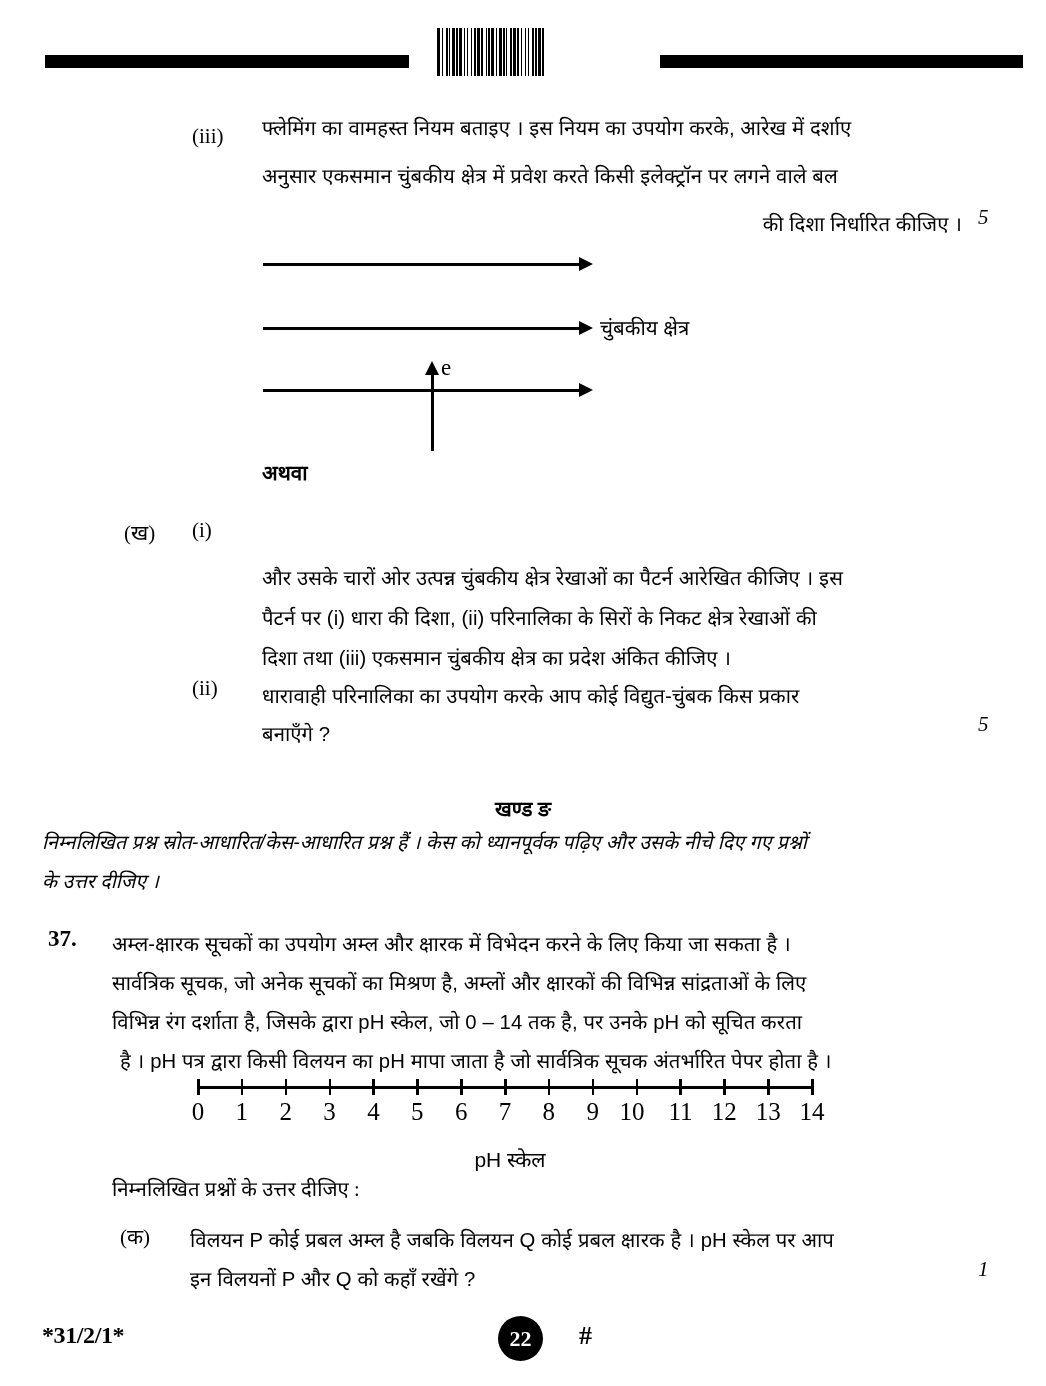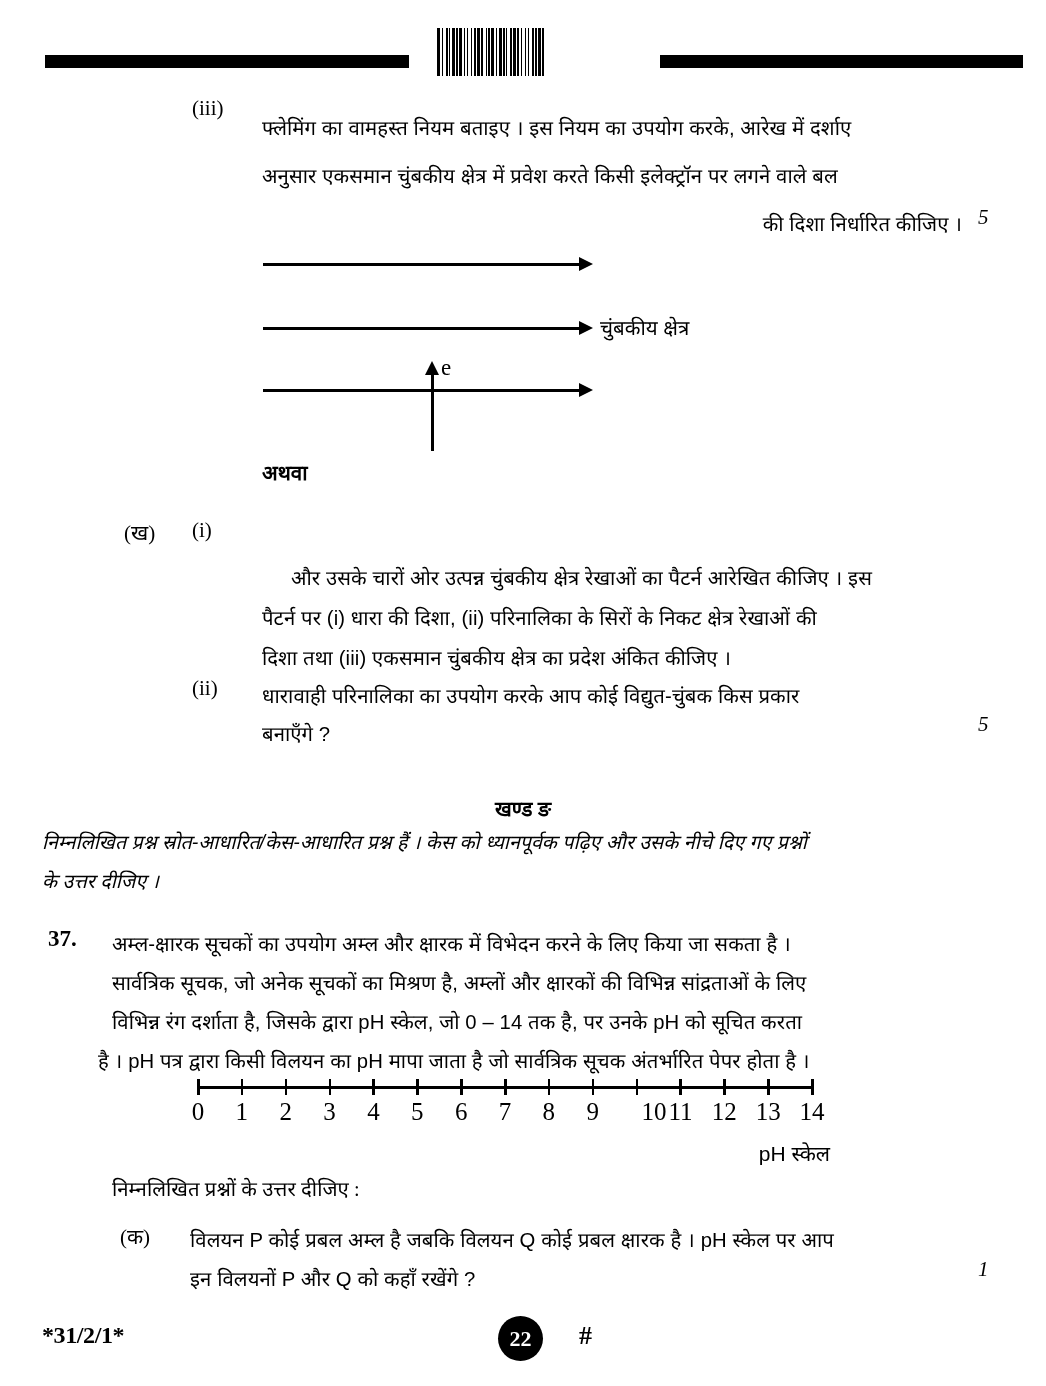--- a/index.html
+++ b/index.html
@@ -171,23 +171,23 @@
   .ph-num {
     position: absolute;
     top: 20px;
     text-align: center;
     font-family: "Liberation Serif", "DejaVu Serif", serif;
     font-size: 25px;
     transform: translateX(-50%);
   }
   .ph-caption {
     position: absolute;
-    top: 61px;
+    top: 67px;
     width: 100%;
-    text-align: right;
+    text-align: center;
     font-family: "Liberation Sans", "DejaVu Sans", sans-serif;
     font-size: 21px;
   }
 
   
   .footer {
     position: absolute;
     left: 0;
     top: 1316px;
     width: 1046px;
@@ -292,21 +292,21 @@
         <i style="width: 1px; background: rgb(255, 255, 255);"></i>
         <i style="width: 2px; background: rgb(0, 0, 0);"></i>
         <i style="width: 1px; background: rgb(255, 255, 255);"></i>
         <i style="width: 3px; background: rgb(0, 0, 0);"></i>
         <i style="width: 1px; background: rgb(255, 255, 255);"></i>
         <i style="width: 2px; background: rgb(0, 0, 0);"></i>
         <i style="width: 1px; background: rgb(255, 255, 255);"></i>
       </div>
   </div>
 
-  <div class="marker" style="left:192px; top:96px;text-align:center;">(iii)</div>
+  <div class="marker" style="left:192px; top:124px;text-align:center;">(iii)</div>
 
   <div class="body-text" style="left:262px; top:107px; width:690px;">फ्लेमिंग का वामहस्त नियम बताइए । इस नियम का उपयोग करके, आरेख में दर्शाए</div>
   <div class="body-text" style="left:262px; top:155px; width:700px;">अनुसार एकसमान चुंबकीय क्षेत्र में प्रवेश करते किसी इलेक्ट्रॉन पर लगने वाले बल</div>
   <div class="body-text" style="left:262px; top:203px; width:700px;text-align:right;">की दिशा निर्धारित कीजिए ।</div>
   <div class="marks" style="left:978px; top:205px;">5</div>
 
   <div class="field-diagram">
 
     <div class="field-line" style="top:18px;"></div>
     <div class="arrow-head" style="left:324px; top:12px;"></div>
@@ -322,40 +322,40 @@
     <div class="e-label" style="left:186px; top:110px;">e</div>
 
     <div class="field-label" style="left:345px; top:68px;">चुंबकीय क्षेत्र</div>
   </div>
 
   <div class="centered" style="left:262px; top:458px; width:160px; text-align:left;">अथवा</div>
 
   <div class="marker" style="left:124px; top:518px;">(ख)</div>
   <div class="marker" style="left:192px; top:518px;">(i)</div>
 
-  <div class="body-text" style="left:262px; top:557px; width:700px;margin-left:29px;">और उसके चारों ओर उत्पन्न चुंबकीय क्षेत्र रेखाओं का पैटर्न आरेखित कीजिए । इस</div>
+  <div class="body-text" style="left:262px; top:557px; width:700px;">और उसके चारों ओर उत्पन्न चुंबकीय क्षेत्र रेखाओं का पैटर्न आरेखित कीजिए । इस</div>
   <div class="body-text" style="left:262px; top:597px; width:700px;">पैटर्न पर (i) धारा की दिशा, (ii) परिनालिका के सिरों के निकट क्षेत्र रेखाओं की</div>
   <div class="body-text" style="left:262px; top:637px; width:700px;">दिशा तथा (iii) एकसमान चुंबकीय क्षेत्र का प्रदेश अंकित कीजिए ।</div>
 
   <div class="marker" style="left:192px; top:676px;">(ii)</div>
   <div class="body-text" style="left:262px; top:675px; width:690px; text-align:justify;">धारावाही परिनालिका का उपयोग करके आप कोई विद्युत-चुंबक किस प्रकार</div>
   <div class="body-text" style="left:262px; top:713px; width:690px;">बनाएँगे ?</div>
   <div class="marks" style="left:978px; top:712px;">5</div>
 
   <div class="centered" style="left:0px; top:765px; width:1046px;margin-top:29px;">खण्ड ङ</div>
 
   <div class="italic-note" style="left:42px; top:822px; width:965px;">निम्नलिखित प्रश्न स्रोत-आधारित/केस-आधारित प्रश्न हैं । केस को ध्यानपूर्वक पढ़िए और उसके नीचे दिए गए प्रश्नों</div>
   <div class="italic-note" style="left:42px; top:861px; width:965px;">के उत्तर दीजिए ।</div>
 
   <div class="marker" style="left:48px; top:926px; font-weight:bold; font-size:23px;">37.</div>
 
   <div class="body-text" style="left:112px; top:923px; width:845px;">अम्ल-क्षारक सूचकों का उपयोग अम्ल और क्षारक में विभेदन करने के लिए किया जा सकता है ।</div>
   <div class="body-text" style="left:112px; top:962px; width:845px;">सार्वत्रिक सूचक, जो अनेक सूचकों का मिश्रण है, अम्लों और क्षारकों की विभिन्न सांद्रताओं के लिए</div>
   <div class="body-text" style="left:112px; top:1001px; width:845px;">विभिन्न रंग दर्शाता है, जिसके द्वारा pH स्केल, जो 0 – 14 तक है, पर उनके pH को सूचित करता</div>
-  <div class="body-text" style="left:98px; top:1040px; width:850px;">है । pH पत्र द्वारा किसी विलयन का pH मापा जाता है जो सार्वत्रिक सूचक अंतर्भारित पेपर होता है ।</div>
+  <div class="body-text" style="left:120px; top:1040px; width:850px;">है । pH पत्र द्वारा किसी विलयन का pH मापा जाता है जो सार्वत्रिक सूचक अंतर्भारित पेपर होता है ।</div>
 
   <div class="ph-scale" id="ph-scale">
     <div class="ph-axis"></div>
     <div class="ph-caption">pH स्केल</div>
   <div class="ph-tick" style="left: 7px;"></div>
       <div class="ph-num" style="left: 8px;">0</div>
       <div class="ph-tick" style="left: 50.8571px;"></div>
       <div class="ph-num" style="left: 51.8571px;">1</div>
       <div class="ph-tick" style="left: 94.7143px;"></div>
       <div class="ph-num" style="left: 95.7143px;">2</div>
@@ -367,21 +367,21 @@
       <div class="ph-num" style="left: 227.286px;">5</div>
       <div class="ph-tick" style="left: 270.143px;"></div>
       <div class="ph-num" style="left: 271.143px;">6</div>
       <div class="ph-tick" style="left: 314px;"></div>
       <div class="ph-num" style="left: 315px;">7</div>
       <div class="ph-tick" style="left: 357.857px;"></div>
       <div class="ph-num" style="left: 358.857px;">8</div>
       <div class="ph-tick" style="left: 401.714px;"></div>
       <div class="ph-num" style="left: 402.714px;">9</div>
       <div class="ph-tick" style="left: 445.571px;"></div>
-      <div class="ph-num" style="left: 464px;">10</div>
+      <div class="ph-num" style="left: 442px;">10</div>
       <div class="ph-tick" style="left: 489.429px;"></div>
       <div class="ph-num" style="left: 490.429px;">11</div>
       <div class="ph-tick" style="left: 533.286px;"></div>
       <div class="ph-num" style="left: 534.286px;">12</div>
       <div class="ph-tick" style="left: 577.143px;"></div>
       <div class="ph-num" style="left: 578.143px;">13</div>
       <div class="ph-tick" style="left: 621px;"></div>
       <div class="ph-num" style="left: 622px;">14</div>
     </div>
 

